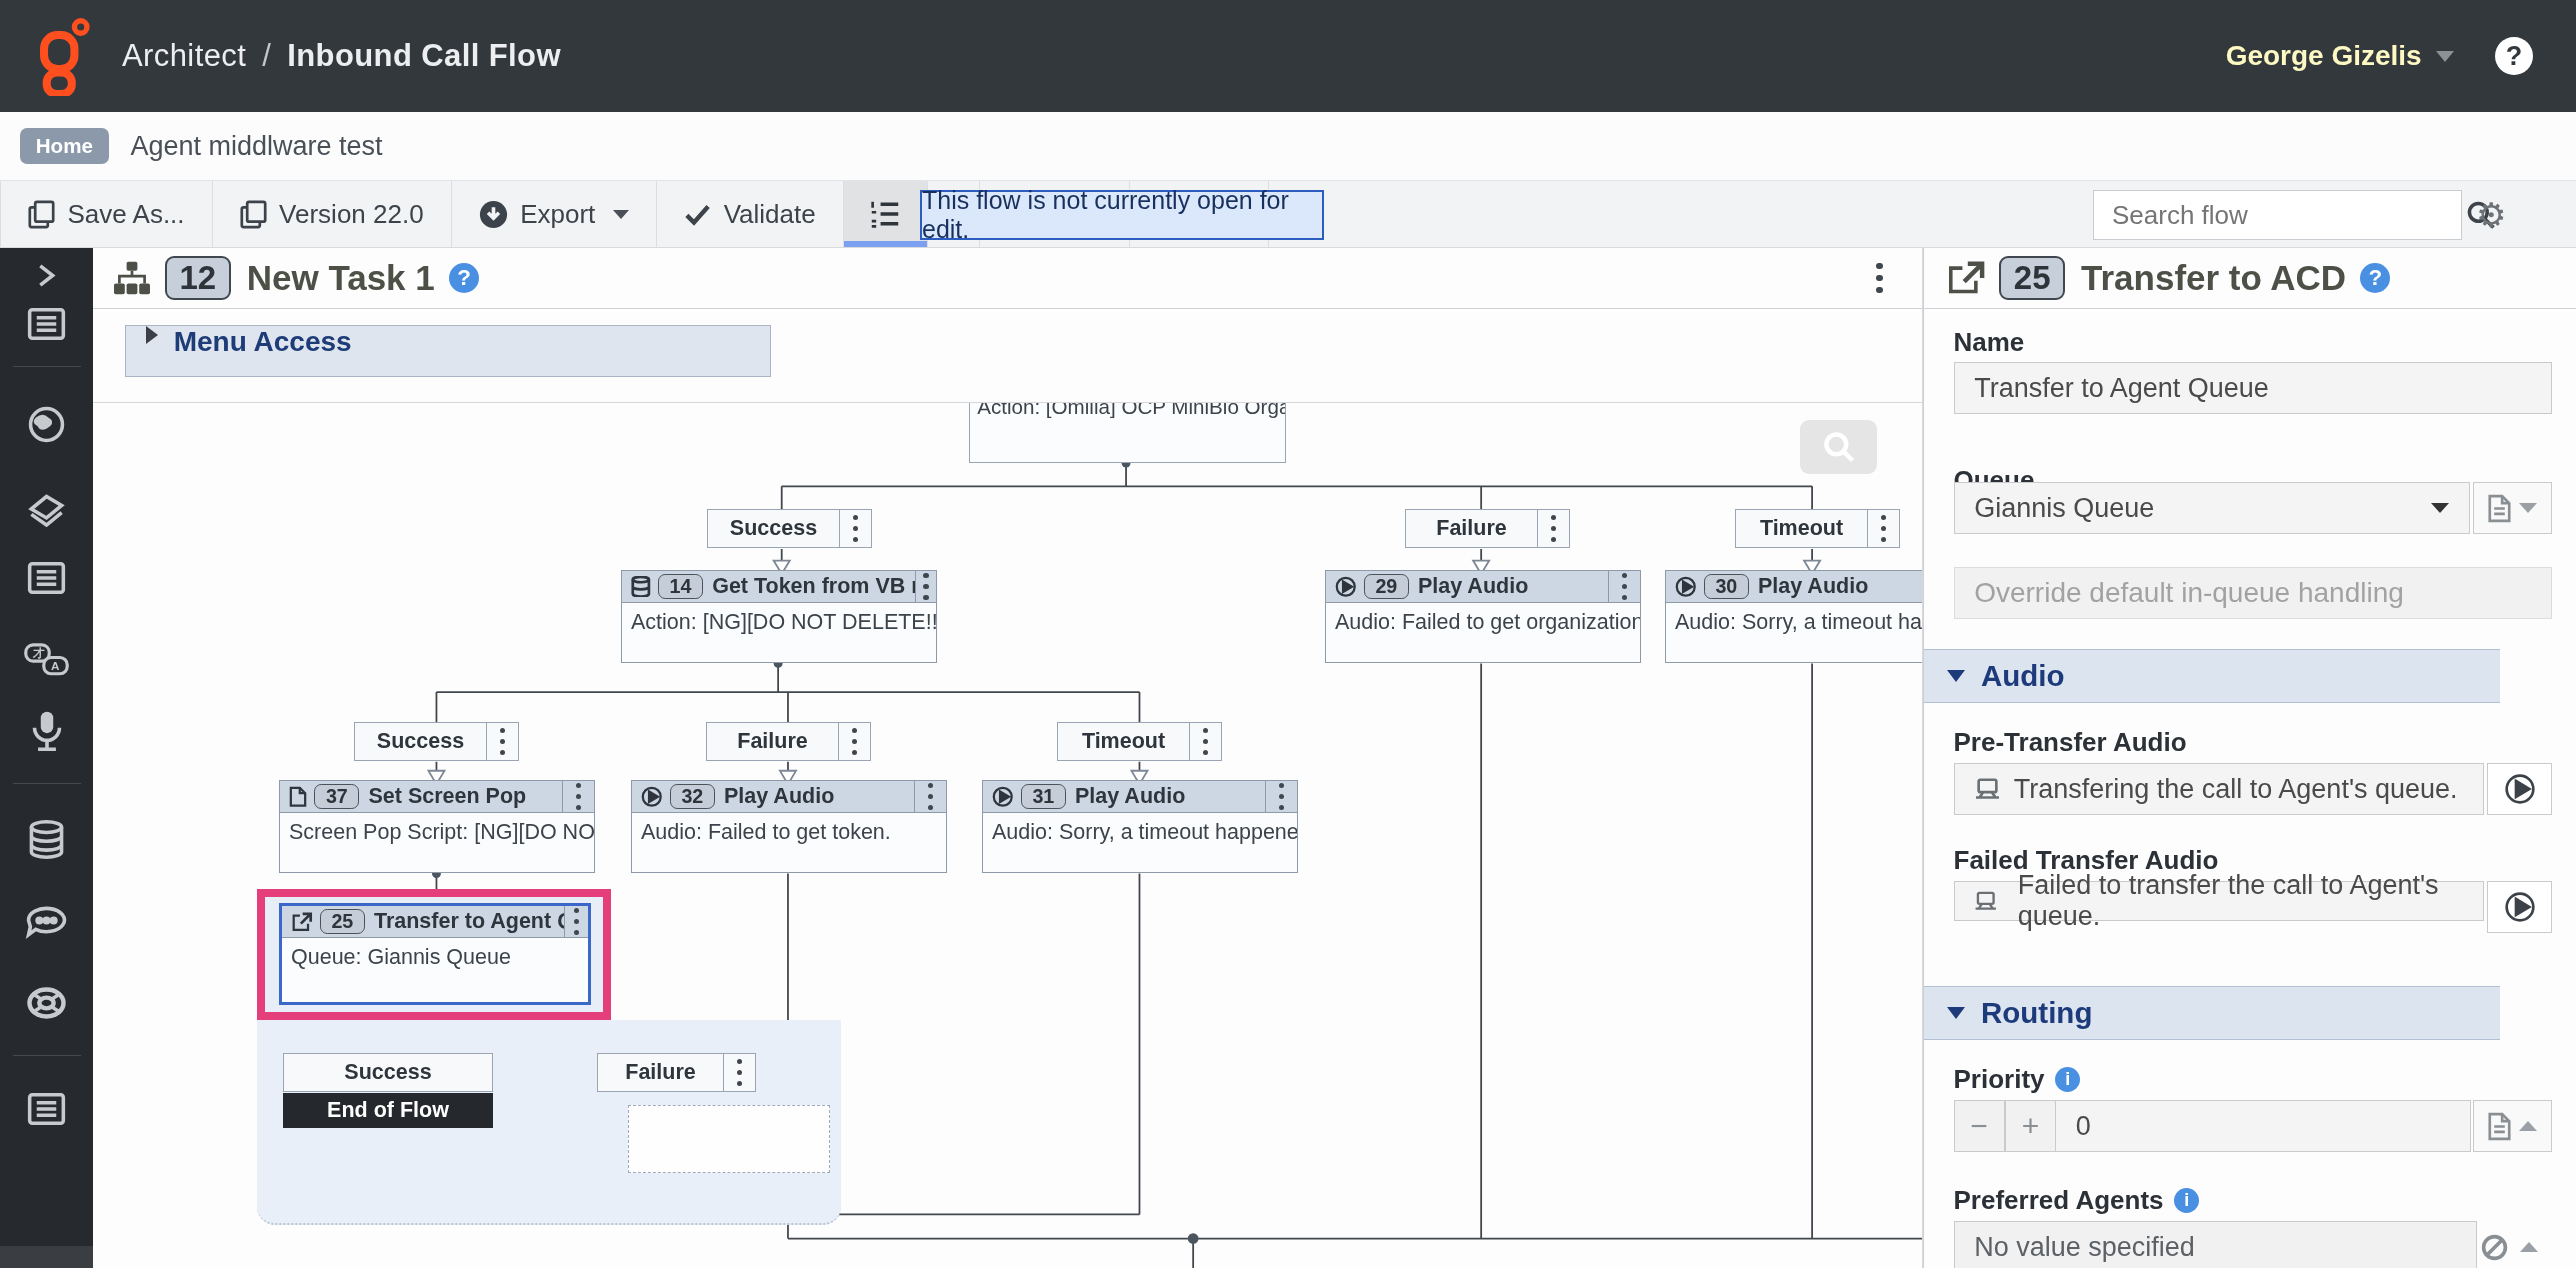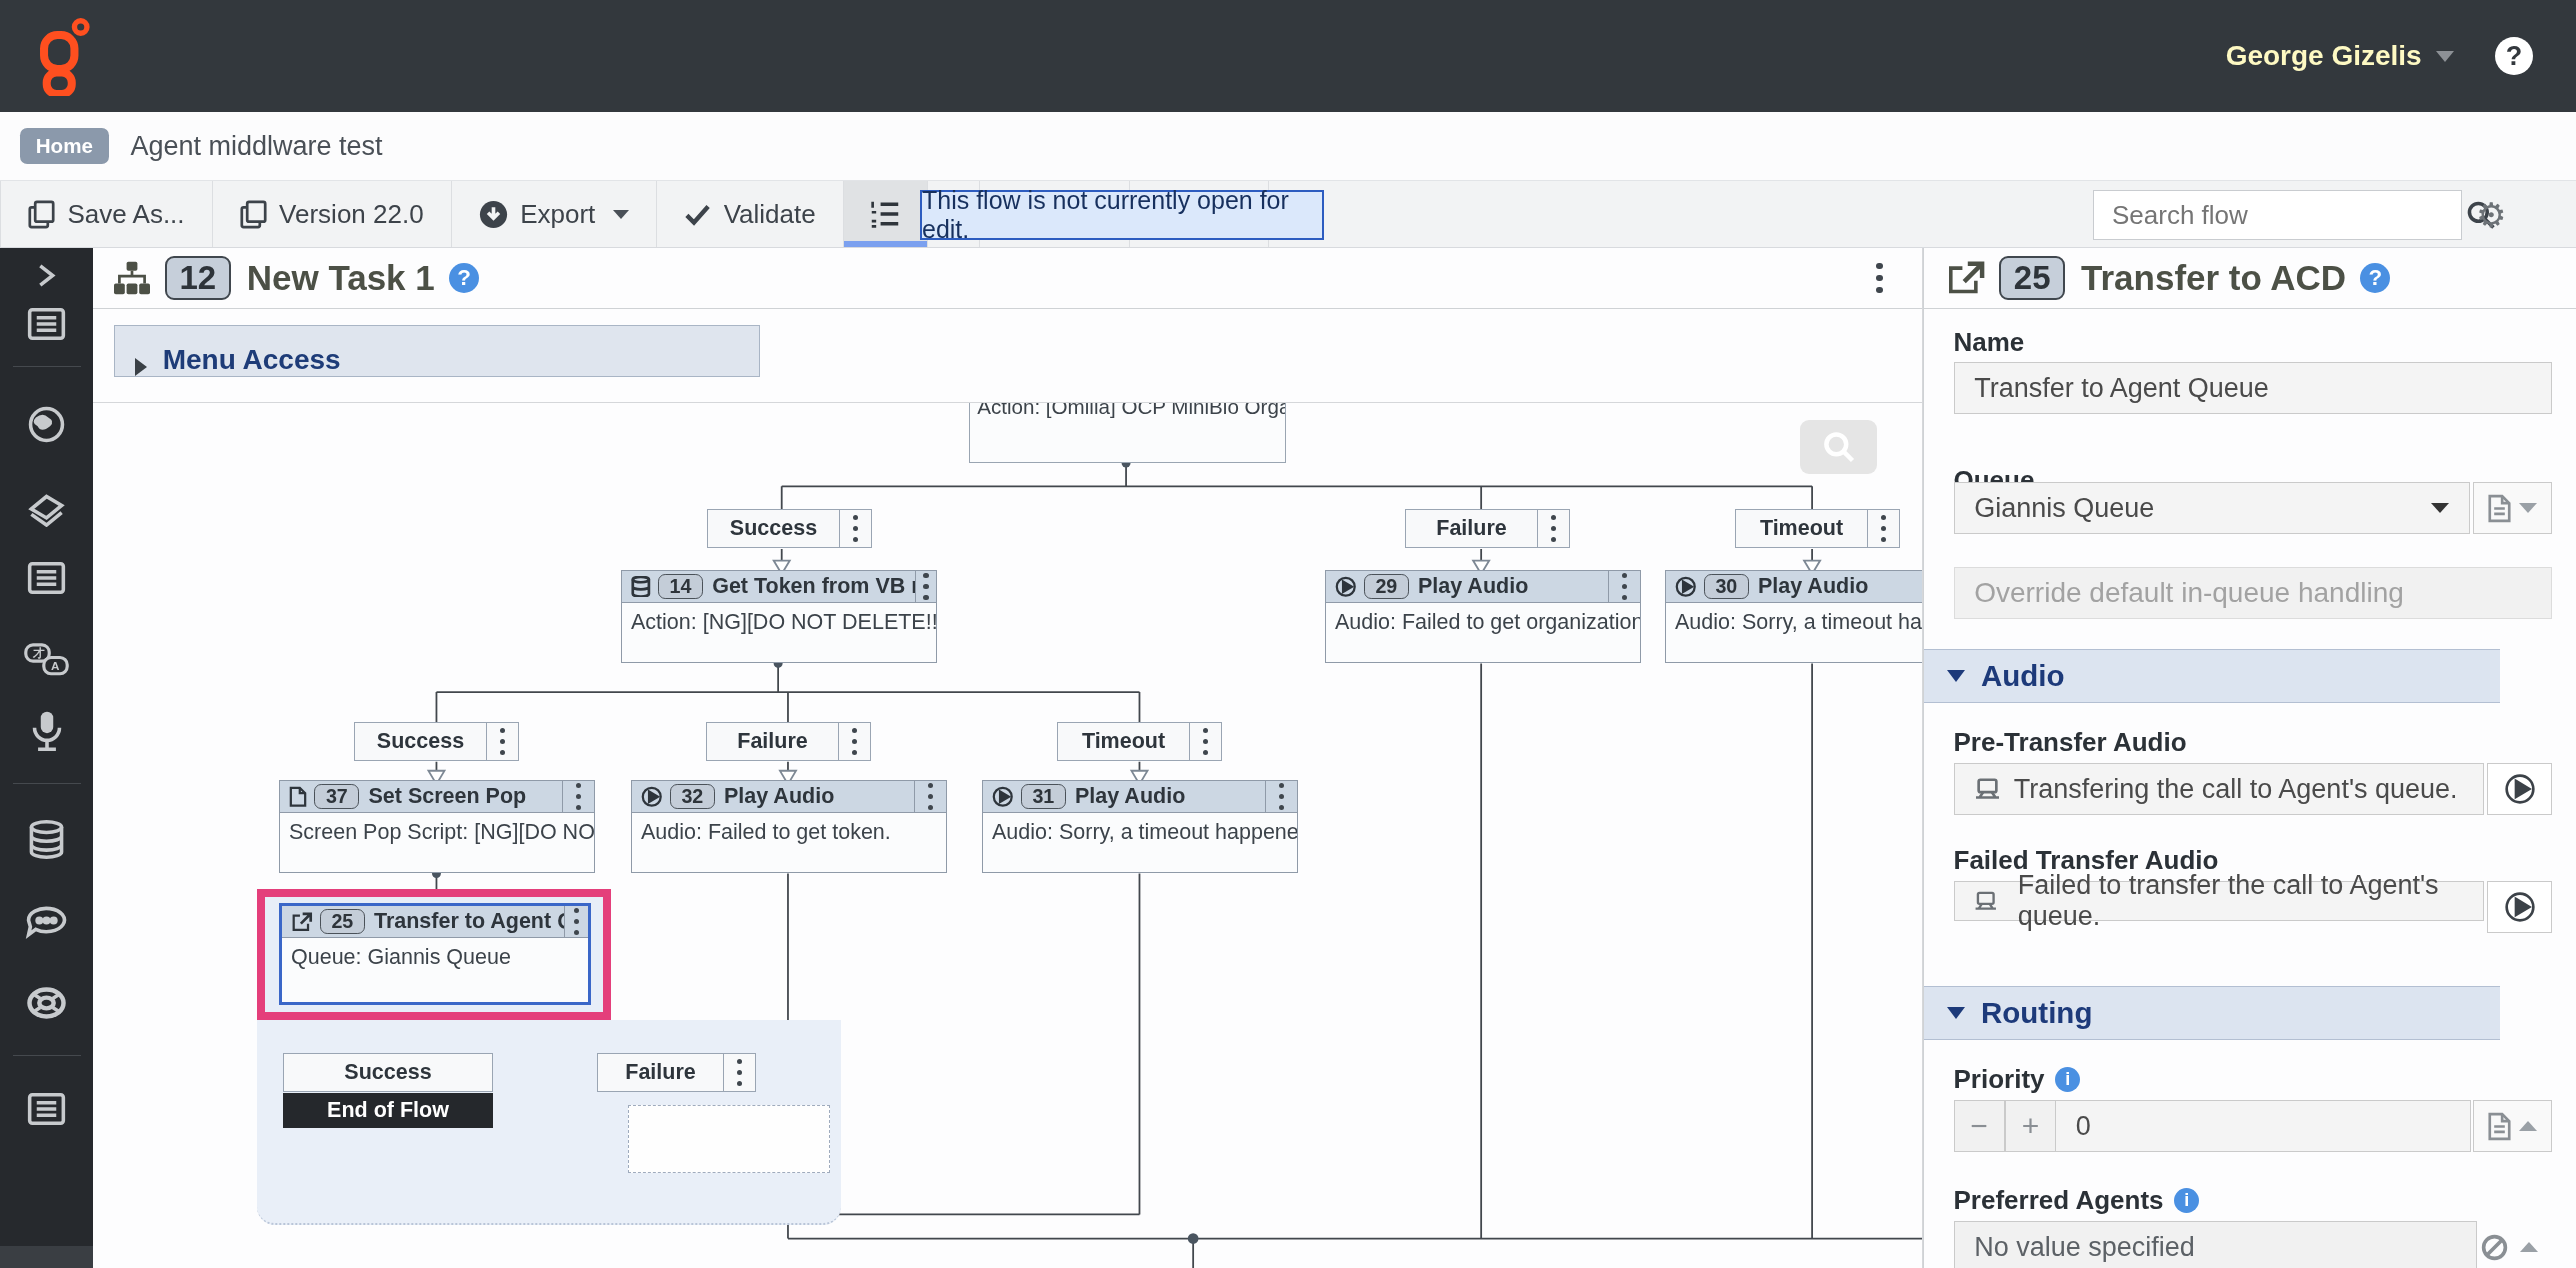--- a/index.html
+++ b/index.html
@@ -60,22 +60,22 @@
     border-right:0.9px solid #d5d7da; overflow:hidden; }
   .canvas-header { position:absolute; left:0; top:0; width:1830px; height:61px; background:#fdfdfe;
     border-bottom:0.9px solid #cfd2d5; display:flex; align-items:center; }
   .big-badge { background:#c6cfda; border:2.7px solid #40474e; border-radius:9px; font-size:33px; font-weight:bold;
     color:#2e343a; padding:0.9px 12.5px; }
   .task-title { font-size:35px; font-weight:bold; color:#4c5046; margin:0 14.3px 0 16px; }
   .q-help { width:30px;height:30px;border-radius:50%;background:#4a90e2;color:#fff;display:flex;align-items:center;
     justify-content:center;font-size:22.4px;font-weight:bold; }
   .kebab { display:flex; flex-direction:column; gap:5.4px; align-items:center; justify-content:center; cursor:pointer;}
   .kebab i { width:6.3px; height:6.3px; border-radius:50%; background:#3f464d; }
-  .menu-access { position:absolute; left:21px; top:77px; width:646px; height:52px; background:#dfe5ee;
-    border:1.8px solid #a9b5c5; display:flex; align-items:flex-end; cursor:pointer; }
+  .menu-access { position:absolute; left:32px; top:77px; width:646px; height:52px; background:#dfe5ee;
+    border:1.8px solid #a9b5c5; display:flex; align-items:flex-start; cursor:pointer; }
   .menu-access .tri { width:0;height:0;border-top:9.8px solid transparent;border-bottom:9.8px solid transparent;
     border-left:12.5px solid #3a4046; margin:0 16px 0 19.7px; }
   .menu-access span { font-size:28px; font-weight:bold; color:#1e3c78; }
 
   .flow-area { position:absolute; left:0; top:154px; width:1830px; height:867px; border-top:0.9px solid #d5d7da; }
 
   
   .fnode { position:absolute; border:1.8px solid #8f9aa8; background:#fbfcfd; }
   .fnode-hd { height:32px; background:#ccd7e3; border-bottom:1.8px solid #8f9aa8; display:flex; align-items:center; }
   .fnode-hd .nic { margin:0 7.2px 0 9px; color:#2e353c; }
@@ -132,20 +132,25 @@
 <body>
 
 <header class="top-bar">
   <span class="logo">
     <svg width="59" height="79" viewBox="0 0 66 88" fill="none" stroke="#ff4f1f">
       <circle cx="50" cy="11" r="7" stroke-width="6"></circle>
       <rect x="9" y="20" width="34" height="38" rx="15" stroke-width="9"></rect>
       <rect x="12" y="62" width="28" height="24" rx="11" stroke-width="9"></rect>
     </svg>
   </span>
+  <nav class="crumbs">
+    <span>Architect</span>
+    <span class="crumb-sep">/</span>
+    <span class="crumb-current">Inbound Call Flow</span>
+  </nav>
   <div class="top-right">
     <div class="user-menu">
       <span>George Gizelis</span>
       <span class="caret-down"></span>
     </div>
     <div class="help-circle">?</div>
   </div>
 </header>
 
 <div class="title-bar">

